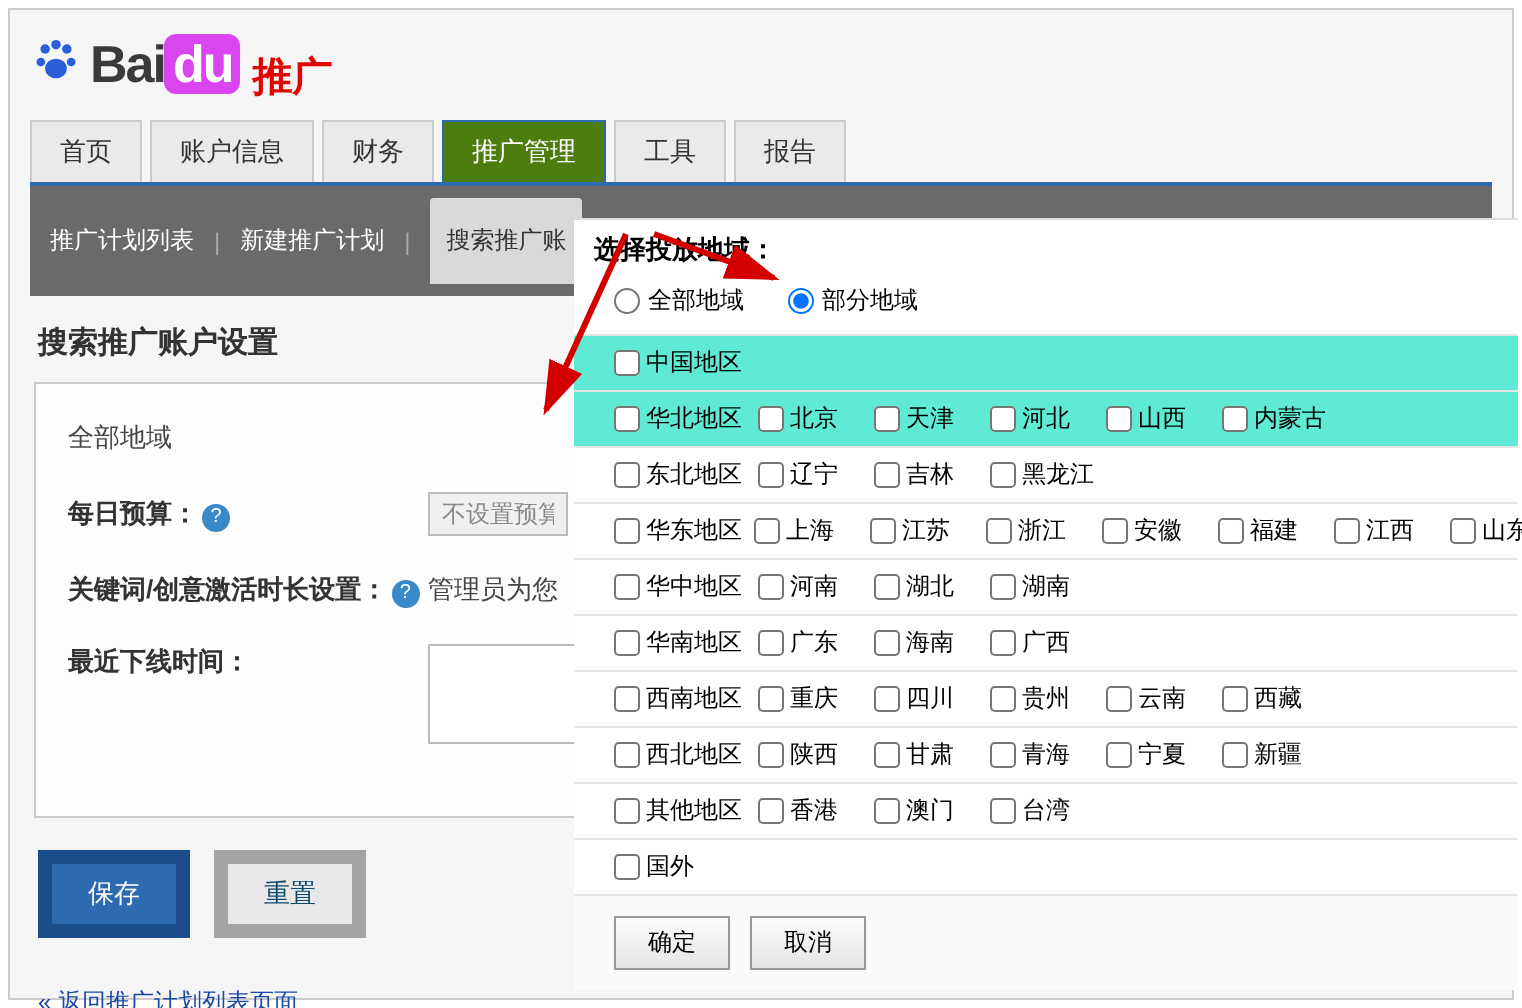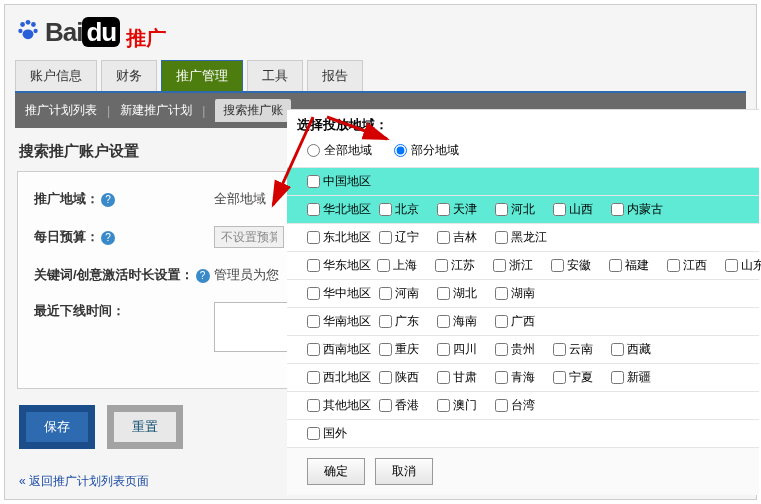--- a/index.html
+++ b/index.html
@@ -3,33 +3,33 @@
 <meta charset="utf-8">
 <style>
 * { box-sizing: border-box; margin: 0; padding: 0; }
 body { font-family: "Microsoft YaHei", Arial, sans-serif; font-size: 12px; background: #fff; width: 761px; height: 504px; overflow: hidden; position: relative; }
 .container { border: 1px solid #ccc; margin: 4px; background: #f5f5f5; padding: 8px 10px 0 10px; position: relative; height: 496px; }
 
 
 .logo { display: flex; align-items: center; gap: 4px; margin-bottom: 8px; }
 .paw { color: #2b5fd9; font-size: 22px; line-height: 1; }
 .bai-text { font-size: 26px; font-weight: bold; color: #3a3a3a; letter-spacing: -1px; }
-.bai-text .du { background: #000000; color: #fff; border-radius: 6px; padding: 0 4px; }
+.bai-text .du { background: #d946ef; color: #fff; border-radius: 6px; padding: 0 4px; }
 .tuiguang { color: #e10601; font-size: 20px; font-weight: bold; margin-left: 2px; margin-top: 12px; }
 
 
 .main-nav { display: flex; gap: 4px; border-bottom: 2px solid #2e6ab0; }
 .main-nav .tab { background: #eaeaea; border: 1px solid #ccc; border-bottom: none; padding: 6px 14px; color: #333; cursor: pointer; font-size: 13px; }
 .main-nav .tab.active { background: #4d7c0f; color: #fff; border-color: #2e6ab0; }
 
 
 .sub-nav { background: #6a6a6a; color: #fff; padding: 6px 10px; font-size: 12px; display: flex; gap: 10px; align-items: center; }
 .sub-nav span.sep { color: #aaa; }
 .sub-nav .sub-item { cursor: pointer; }
-.sub-nav .sub-tab { background: #d9d9d9; color: #333; padding: 3px 8px; border-radius: 2px 2px 0 0; }
+.sub-nav .sub-tab { background: #d9d9d9; color: #333; padding: 13px 8px; border-radius: 2px 2px 0 0; }
 
 
 .section-title { font-size: 15px; font-weight: bold; padding: 14px 4px 10px 4px; color: #333; }
 
 
 .settings-box { border: 1px solid #ccc; background: #fdfdfd; padding: 18px 16px; margin: 0 2px; }
 .row { display: flex; align-items: center; margin-bottom: 18px; font-size: 13px; }
 .row .label { width: 180px; font-weight: bold; color: #333; }
 .row .help-icon { display: inline-block; width: 14px; height: 14px; background: #3a8ac9; color: #fff; border-radius: 50%; text-align: center; line-height: 14px; font-size: 10px; font-weight: normal; margin-left: 2px; }
 .row .value { color: #444; }
@@ -83,20 +83,21 @@
             <ellipse cx="12" cy="15" rx="5" ry="4.5"></ellipse>
           </g>
         </svg>
     </span>
     <span class="bai-text"><span>Bai</span><span class="du">du</span></span>
     <span class="tuiguang">推广</span>
   </div>
 
   
   <div class="main-nav" id="main-nav">
+      <div class="tab">首页</div>
       <div class="tab">账户信息</div>
       <div class="tab">财务</div>
       <div class="tab active">推广管理</div>
       <div class="tab">工具</div>
       <div class="tab">报告</div>
     </div>
 
   
   <div class="sub-nav">
     <span class="sub-item">推广计划列表</span>
@@ -105,21 +106,20 @@
     <span class="sep">|</span>
     <span class="sub-tab">搜索推广账</span>
   </div>
 
   
   <div class="section-title">搜索推广账户设置</div>
 
   
   <div class="settings-box">
     <div class="row">
-      <span class="label"><span>推广地域：</span><span class="help-icon">?</span></span>
       <span class="value">全部地域</span>
     </div>
     <div class="row">
       <span class="label"><span>每日预算：</span><span class="help-icon">?</span></span>
       <input class="text" type="text" readonly="" value="不设置预算" style="">
     </div>
     <div class="row">
       <span class="label"><span>关键词/创意激活时长设置：</span><span class="help-icon">?</span></span>
       <span class="value">管理员为您</span>
     </div>

